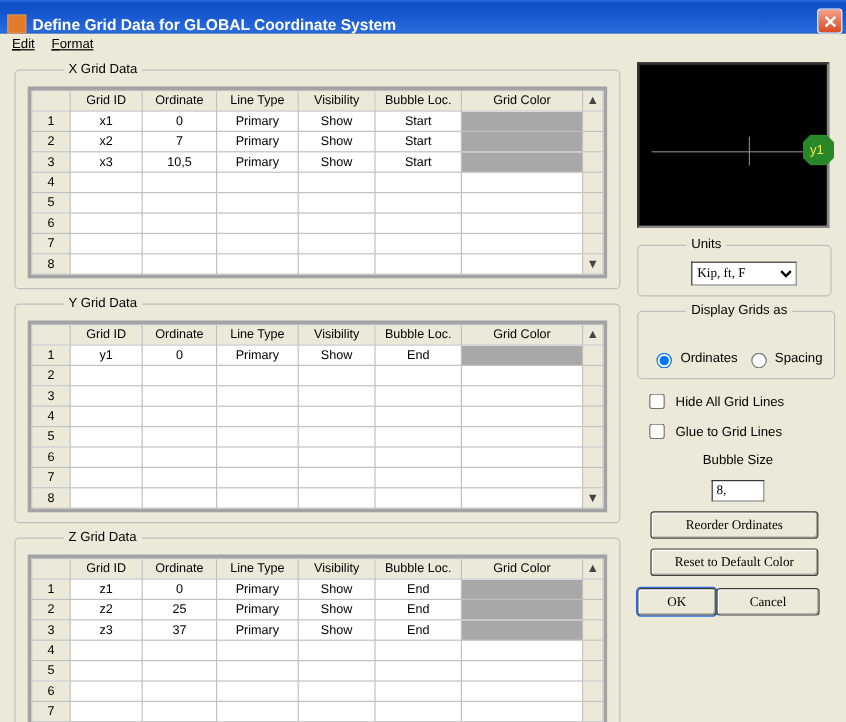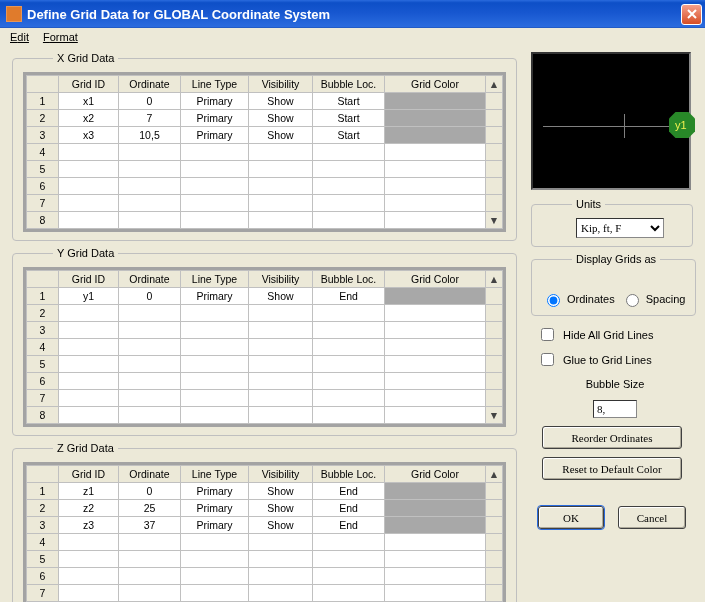--- a/index.html
+++ b/index.html
@@ -9,21 +9,21 @@
   font-size: 11px;
   background: #ECE9D8;
   width: 705px;
   height: 602px;
   overflow: hidden;
 }
 .titlebar {
   background: linear-gradient(to bottom, #2A6BDE 0%, #0D4FC7 10%, #1757D0 45%, #2A6BDE 95%, #1D52B8 100%);
   height: 28px;
   display: flex;
-  align-items: center;
+  align-items: flex-end;
   padding: 0 3px 0 6px;
   color: white;
   font-weight: bold;
   font-size: 13px;
 }
 .titlebar .icon {
   width: 16px; height: 16px;
   background: #E07B2C;
   margin-right: 5px;
   border: 1px solid #fff3;
@@ -137,23 +137,23 @@
 .btn {
   background: #ECE9D8;
   border: 1px solid #404040;
   border-radius: 3px;
   height: 23px;
   font-family: Tahoma; font-size: 11px;
   cursor: pointer;
   box-shadow: inset 1px 1px 0 #fff, inset -1px -1px 0 #aca899;
 }
 .btn-wide { width: 140px; margin: 4px auto; display: block; }
-.btn-row { display: flex; gap: 14px; justify-content: center; margin-top: 22px; }
+.btn-row { display: flex; margin-top: 6px; }
 .btn-ok { width: 66px; outline: 1px solid #2A6BDE; outline-offset: 0; }
-.btn-cancel { width: 68px; }
+.btn-cancel { width: 86px; }
 </style>
 </head>
 <body>
 
 <div class="titlebar">
   <div class="icon"></div>
   <div class="title">Define Grid Data for GLOBAL Coordinate System</div>
   <div class="close-btn">
     <svg width="10" height="10" viewBox="0 0 10 10" style="vertical-align:middle">
         <path d="M1 1 L9 9 M9 1 L1 9" stroke="white" stroke-width="2"></path>

